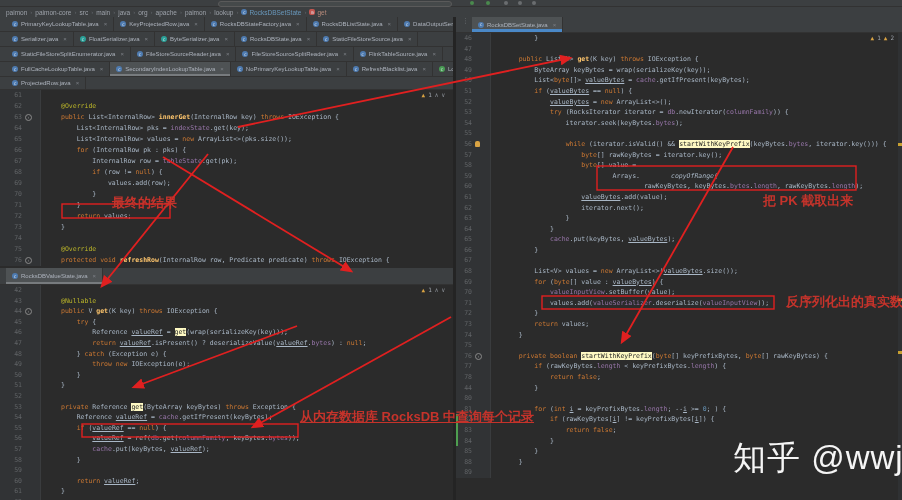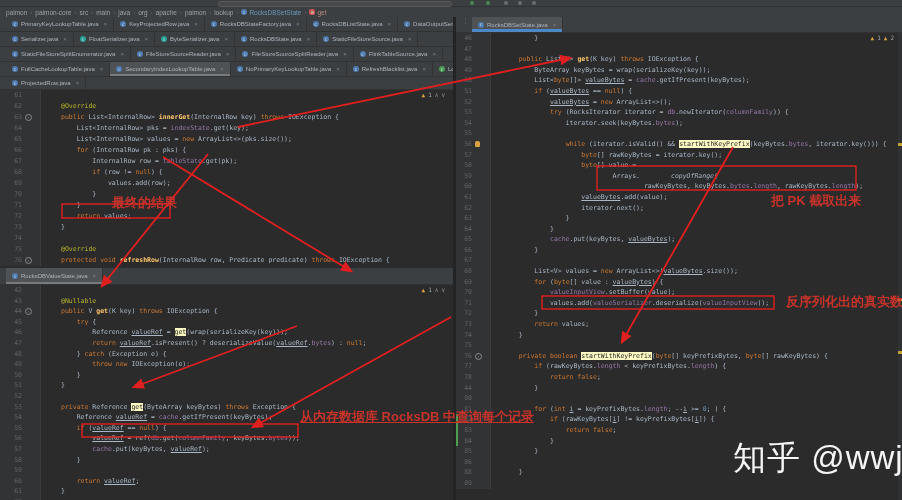--- a/index.html
+++ b/index.html
@@ -351,21 +351,20 @@
         <div class="ed-line"><div class="ed-gutter"><span class="ln">76</span><span class="gic ovr">↑</span></div><div class="ed-code"><span class="tk-p">    </span><span class="tk-k">private boolean </span><span class="tk-h">startWithKeyPrefix</span><span class="tk-p">(</span><span class="tk-k">byte</span><span class="tk-p">[] keyPrefixBytes, </span><span class="tk-k">byte</span><span class="tk-p">[] rawKeyBytes) {</span></div></div>
         <div class="ed-line"><div class="ed-gutter"><span class="ln">77</span></div><div class="ed-code"><span class="tk-p">        </span><span class="tk-k">if </span><span class="tk-p">(rawKeyBytes.</span><span class="tk-f">length</span><span class="tk-p"> &lt; keyPrefixBytes.</span><span class="tk-f">length</span><span class="tk-p">) {</span></div></div>
         <div class="ed-line"><div class="ed-gutter"><span class="ln">78</span></div><div class="ed-code"><span class="tk-p">            </span><span class="tk-k">return false</span><span class="tk-p">;</span></div></div>
         <div class="ed-line"><div class="ed-gutter"><span class="ln">44</span></div><div class="ed-code"><span class="tk-p">        }</span></div></div>
         <div class="ed-line"><div class="ed-gutter"><span class="ln">80</span></div><div class="ed-code"></div></div>
         <div class="ed-line"><div class="ed-gutter"><span class="ln">81</span></div><div class="ed-code"><span class="tk-p">        </span><span class="tk-k">for </span><span class="tk-p">(</span><span class="tk-k">int </span><span class="tk-u">i</span><span class="tk-p"> = keyPrefixBytes.</span><span class="tk-f">length</span><span class="tk-p">; --</span><span class="tk-u">i</span><span class="tk-p"> &gt;= </span><span class="tk-n">0</span><span class="tk-p">; ) {</span></div></div>
         <div class="ed-line"><div class="ed-gutter"><span class="vcs"></span><span class="ln">82</span></div><div class="ed-code"><span class="tk-p">            </span><span class="tk-k">if </span><span class="tk-p">(rawKeyBytes[</span><span class="tk-u">i</span><span class="tk-p">] != keyPrefixBytes[</span><span class="tk-u">i</span><span class="tk-p">]) {</span></div></div>
         <div class="ed-line"><div class="ed-gutter"><span class="vcs"></span><span class="ln">83</span></div><div class="ed-code"><span class="tk-p">                </span><span class="tk-k">return false</span><span class="tk-p">;</span></div></div>
         <div class="ed-line"><div class="ed-gutter"><span class="vcs"></span><span class="ln">84</span></div><div class="ed-code"><span class="tk-p">            }</span></div></div>
         <div class="ed-line"><div class="ed-gutter"><span class="ln">85</span></div><div class="ed-code"><span class="tk-p">        }</span></div></div>
-        <div class="ed-line"><div class="ed-gutter"><span class="ln">86</span></div><div class="ed-code"></div></div>
         <div class="ed-line"><div class="ed-gutter"><span class="ln">88</span></div><div class="ed-code"><span class="tk-p">    }</span></div></div>
         <div class="ed-line"><div class="ed-gutter"><span class="ln">89</span></div><div class="ed-code"></div></div>
       </div>
   </div>
 
   <svg id="anno-svg" width="902" height="500">
     <defs>
       <marker id="arrowhead" markerWidth="7" markerHeight="6" refX="5.5" refY="3" orient="auto">
         <polygon points="0 0, 7 3, 0 6" fill="#e02020"></polygon>
       </marker>
@@ -382,18 +381,18 @@
         <rect x="62" y="204" width="108" height="14" fill="none" stroke="#e02020" stroke-width="1.4"></rect>
         <rect x="82" y="424" width="216" height="13" fill="none" stroke="#e02020" stroke-width="1.4"></rect>
         <rect x="597" y="166" width="259" height="24" fill="none" stroke="#e02020" stroke-width="1.4"></rect>
         <rect x="542" y="296" width="232" height="13" fill="none" stroke="#e02020" stroke-width="1.4"></rect>
       </g>
   </svg>
 
   <div id="anno-labels">
       <div class="anno-label" style="left: 112px; top: 194px;">最终的结果</div>
       <div class="anno-label" style="left: 300px; top: 408px; text-decoration: underline;">从内存数据库 RocksDB 中查询每个记录</div>
-      <div class="anno-label" style="left: 763px; top: 192px; margin-left: 8px;">把 PK 截取出来</div>
+      <div class="anno-label" style="left: 763px; top: 192px;">把 PK 截取出来</div>
       <div class="anno-label" style="left: 786px; top: 293px;">反序列化出的真实数据 List&lt;PK&gt;</div>
     </div>
 
   <div id="watermark">知乎 @wwj</div>
 </div>
 
 </body></html>

